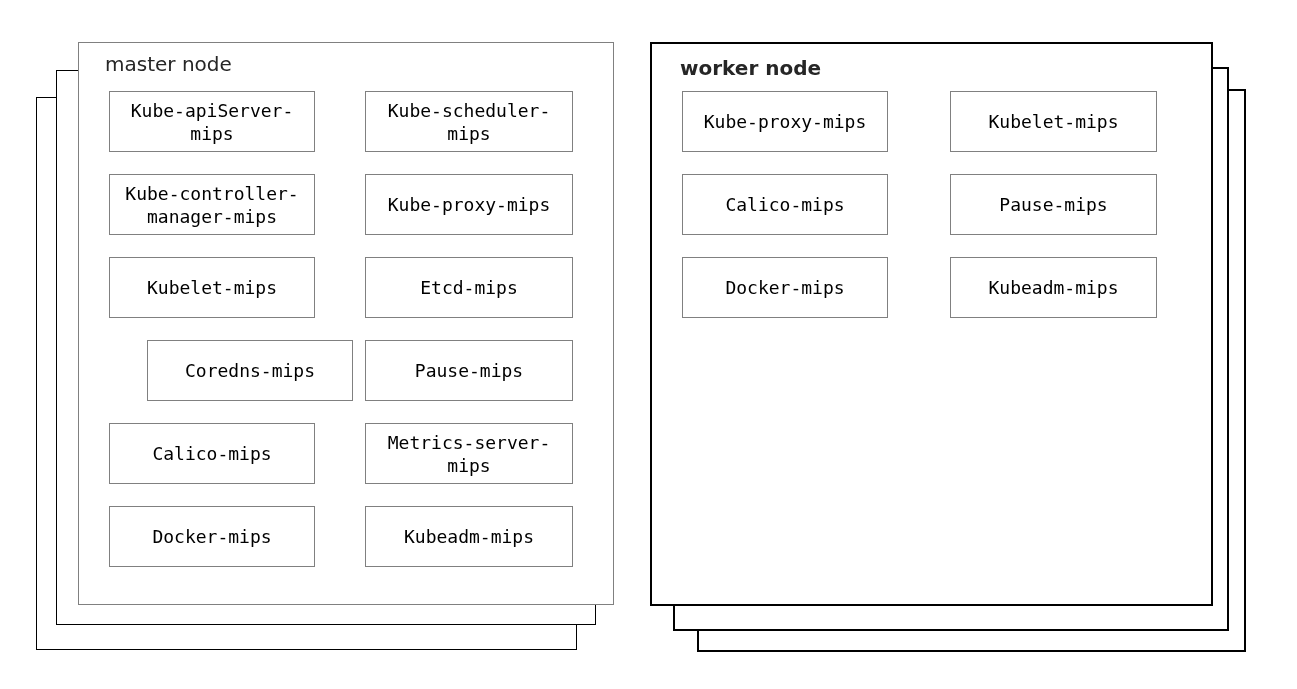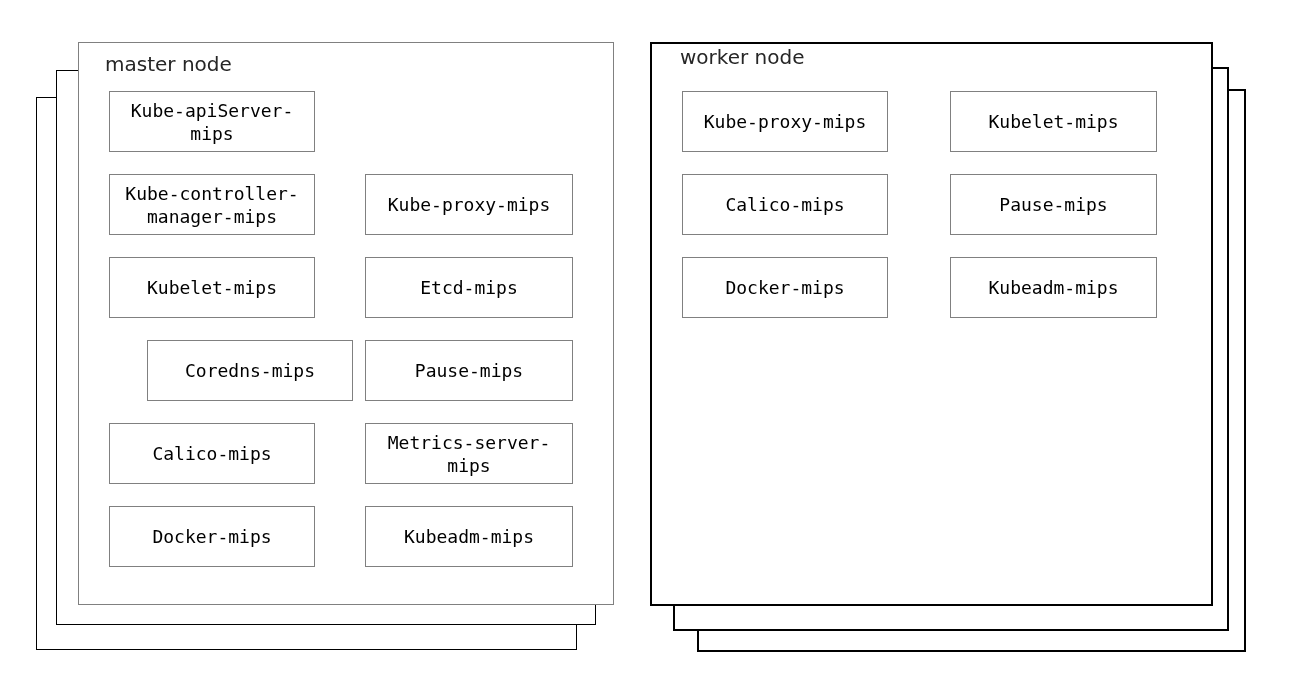--- a/index.html
+++ b/index.html
@@ -65,33 +65,34 @@
 
     <div class="node-title" style="left:26px; top:8px;">master node</div>
 
     <div class="comp" style="left:30px; top:131px; width:206px; height:61px;">Kube-controller-manager-mips</div>
     <div class="comp" style="left:30px; top:48px; width:206px; height:61px;">Kube-apiServer-mips</div>
     <div class="comp" style="left:30px; top:214px; width:206px; height:61px;">Kubelet-mips</div>
     <div class="comp" style="left:30px; top:297px; width:206px; height:61px;margin-left:38px;">Coredns-mips</div>
     <div class="comp" style="left:30px; top:380px; width:206px; height:61px;">Calico-mips</div>
     <div class="comp" style="left:30px; top:463px; width:206px; height:61px;">Docker-mips</div>
 
+    <div class="comp" style="left:286px; top:48px; width:208px; height:61px;">Kube-scheduler-mips</div>
     <div class="comp" style="left:286px; top:131px; width:208px; height:61px;">Kube-proxy-mips</div>
     <div class="comp" style="left:286px; top:214px; width:208px; height:61px;">Etcd-mips</div>
     <div class="comp" style="left:286px; top:297px; width:208px; height:61px;">Pause-mips</div>
     <div class="comp" style="left:286px; top:380px; width:208px; height:61px;text-align:center;">Metrics-server-mips</div>
     <div class="comp" style="left:286px; top:463px; width:208px; height:61px;">Kubeadm-mips</div>
   </div>
 
   <div class="shell thick" style="left:697px; top:89px; width:549px; height:563px;"></div>
   <div class="shell thick" style="left:673px; top:67px; width:556px; height:564px;"></div>
 
   <div class="node-box worker" style="left:650px; top:42px; width:563px; height:564px;">
 
-    <div class="node-title" style="left:28px; top:0;">worker node</div>
+    <div class="node-title" style="left:28px; top:11px;font-weight:bold;">worker node</div>
 
     <div class="comp" style="left:30px; top:47px; width:206px; height:61px;">Kube-proxy-mips</div>
     <div class="comp" style="left:30px; top:130px; width:206px; height:61px;">Calico-mips</div>
     <div class="comp" style="left:30px; top:213px; width:206px; height:61px;">Docker-mips</div>
 
     <div class="comp" style="left:298px; top:47px; width:207px; height:61px;">Kubelet-mips</div>
     <div class="comp" style="left:298px; top:130px; width:207px; height:61px;">Pause-mips</div>
     <div class="comp" style="left:298px; top:213px; width:207px; height:61px;">Kubeadm-mips</div>
   </div>
 

